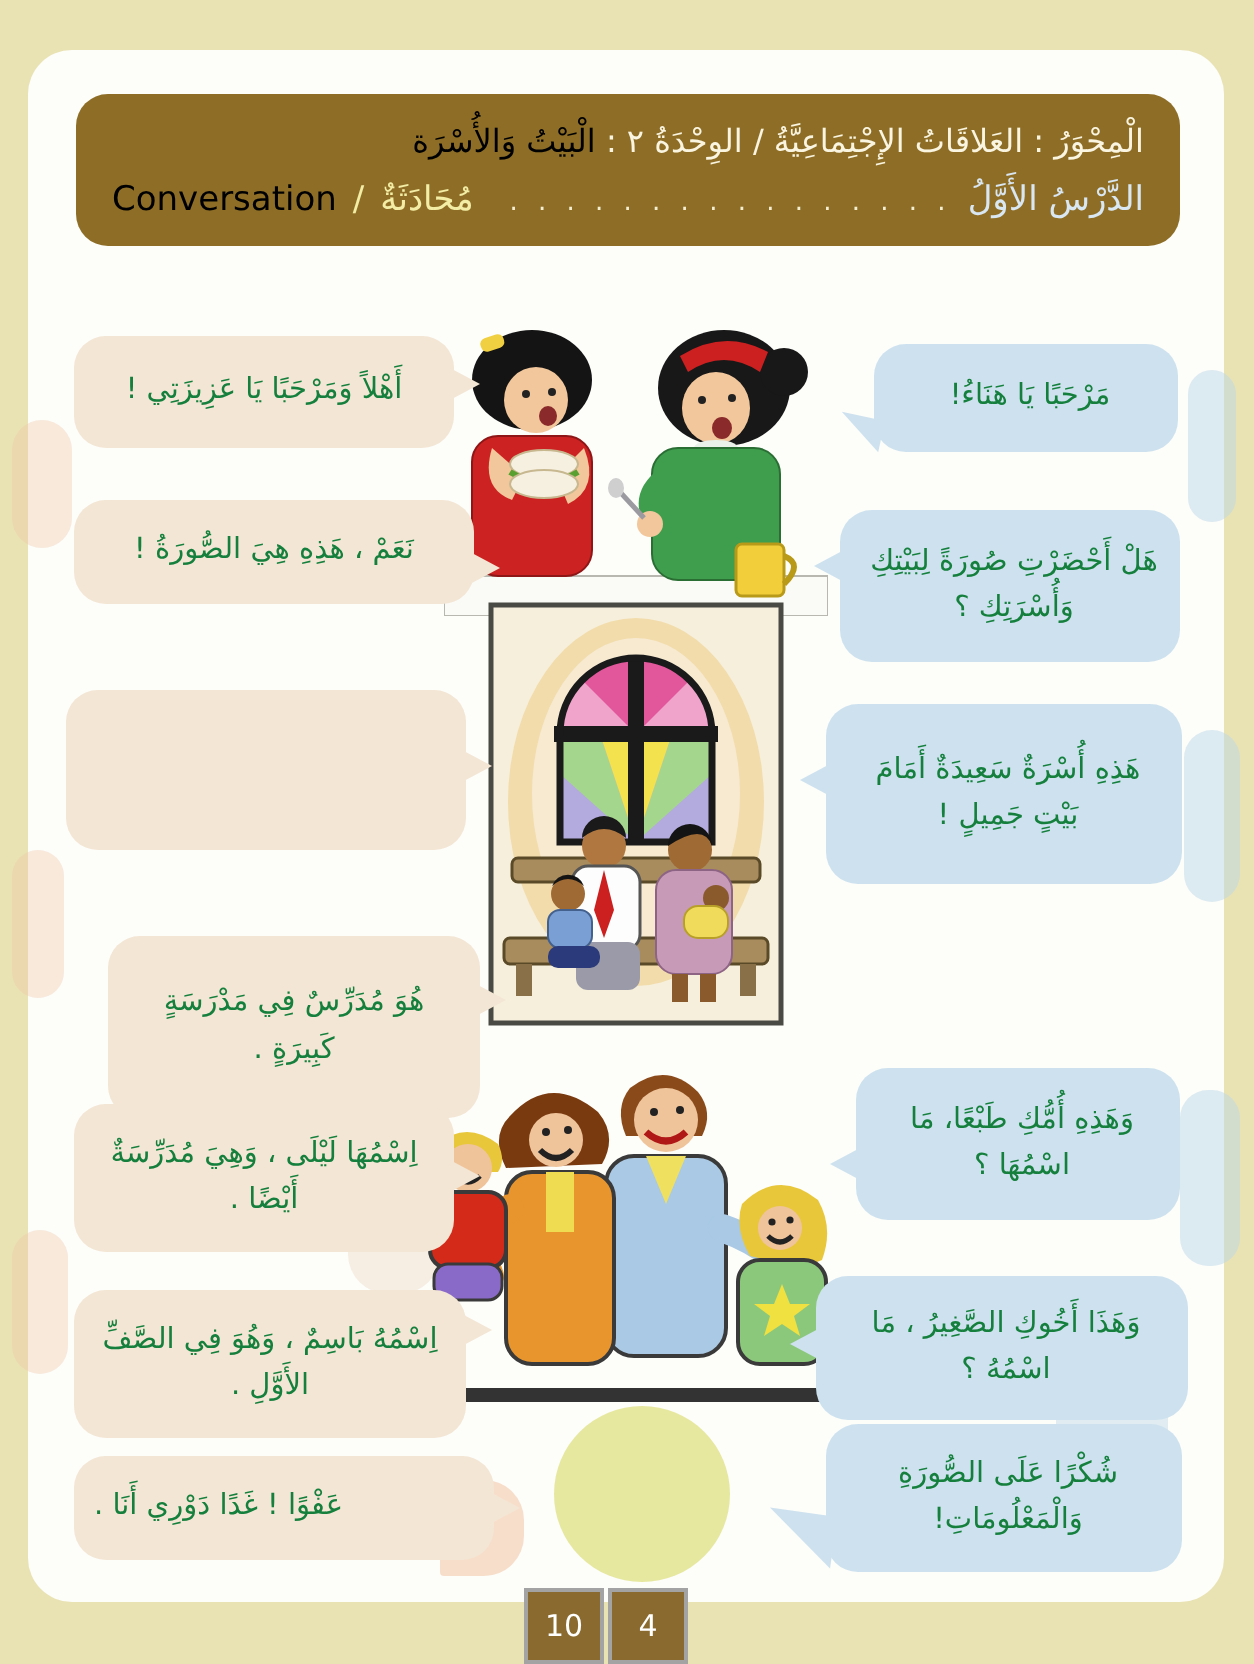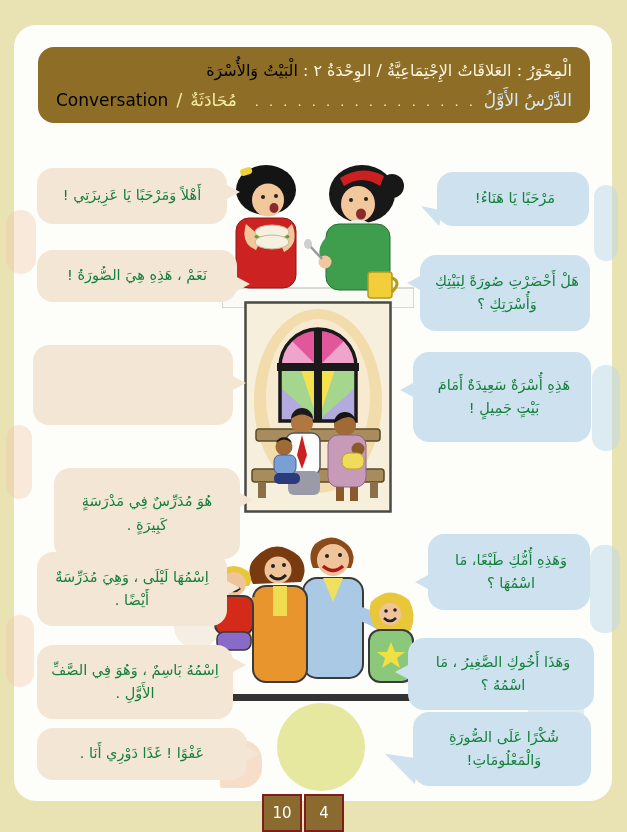--- a/index.html
+++ b/index.html
@@ -24,21 +24,21 @@
   .bubble.l{background:#f3e6d4;border-radius:16px;}
   .bubble.r{background:#cde2ee;border-radius:16px;padding-left:14px;}
   .tail{position:absolute;width:0;height:0;}
   .tail-r{right:-13px;border-top:8px solid transparent;border-bottom:8px solid transparent;border-left:15px solid #f3e6d4;}
   .tail-l{left:-13px;border-top:8px solid transparent;border-bottom:8px solid transparent;border-right:15px solid #cde2ee;}
   .tail-dl{left:-18px;border-left:22px solid transparent;border-top:16px solid #cde2ee;transform:rotate(12deg);}
   .tail-dl-big{left:-30px;border-left:34px solid transparent;border-top:26px solid #cde2ee;transform:rotate(8deg);}
   
   .blob{position:absolute;opacity:.38;}
   .pagenum{position:absolute;left:262px;top:794px;display:flex;gap:2px;}
-  .pn-box{width:36px;height:34px;background:#8a6a2e;border:2px solid #7f1d1d;color:#fff;
+  .pn-box{width:36px;height:34px;background:#8a6a2e;border:2px solid #a3a3a3;color:#fff;
           display:flex;align-items:center;justify-content:center;font-size:15px;}
   .illus{position:absolute;}
 </style>
 </head>
 <body>
 
 <div class="page">
   <div class="card">
 
     <div class="blob" style="left:-8px;top:185px;width:30px;height:64px;border-radius:16px;background:#f0c8a8;"></div>
@@ -191,21 +191,21 @@
       <span class="tail tail-r" style="top:24px;"></span>
     </div>
     <div class="bubble l" style="left:23px;top:527px;width:190px;height:74px;">
       <span>اِسْمُهَا لَيْلَى ، وَهِيَ مُدَرِّسَةٌ أَيْضًا .</span>
       <span class="tail tail-r" style="top:28px;"></span>
     </div>
     <div class="bubble l" style="left:23px;top:620px;width:196px;height:74px;">
       <span>اِسْمُهُ بَاسِمٌ ، وَهُوَ فِي الصَّفِّ الأَوَّلِ .</span>
       <span class="tail tail-r" style="top:12px;"></span>
     </div>
-    <div class="bubble l" style="left:23px;top:703px;width:210px;height:52px;">
+    <div class="bubble l" style="left:23px;top:703px;width:210px;height:52px;justify-content:flex-end;">
       <span>عَفْوًا ! غَدًا دَوْرِي أَنَا .</span>
       <span class="tail tail-r" style="top:18px;"></span>
     </div>
 
     <div class="bubble r" style="left:423px;top:147px;width:152px;height:54px;">
       <span>مَرْحَبًا يَا هَنَاءُ!</span>
       <span class="tail tail-dl" style="bottom:2px;"></span>
     </div>
     <div class="bubble r" style="left:406px;top:230px;width:170px;height:76px;align-items:center;">
       <span>هَلْ أَحْضَرْتِ صُورَةً لِبَيْتِكِ وَأُسْرَتِكِ ؟</span>

